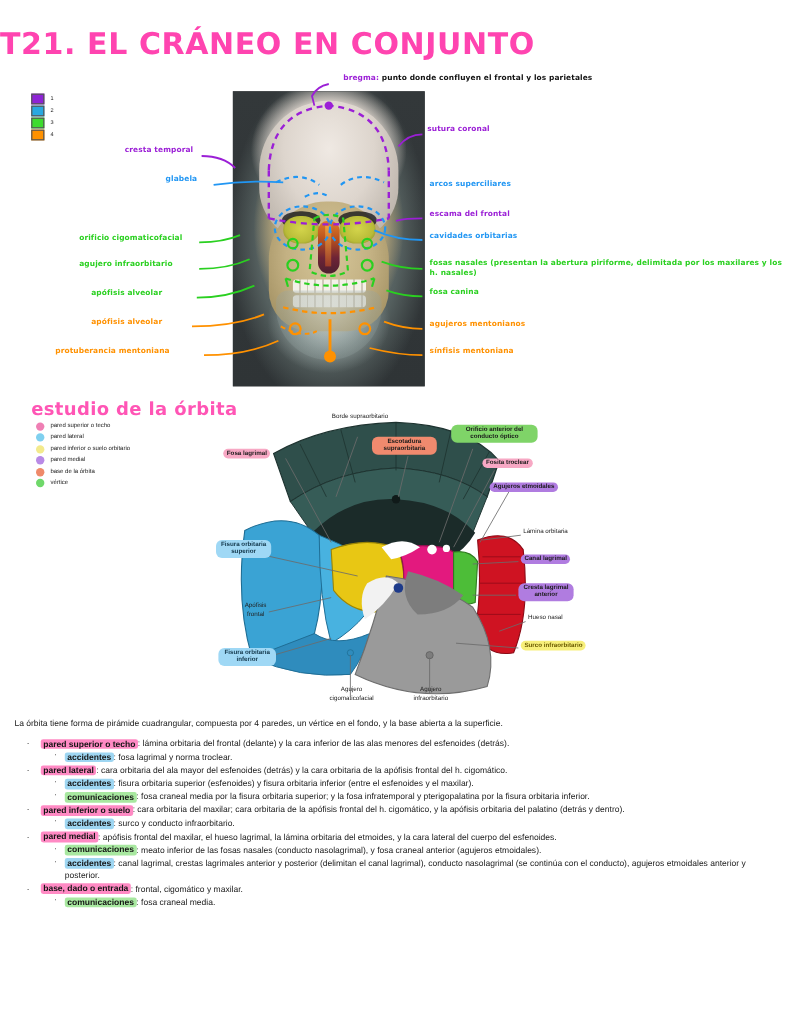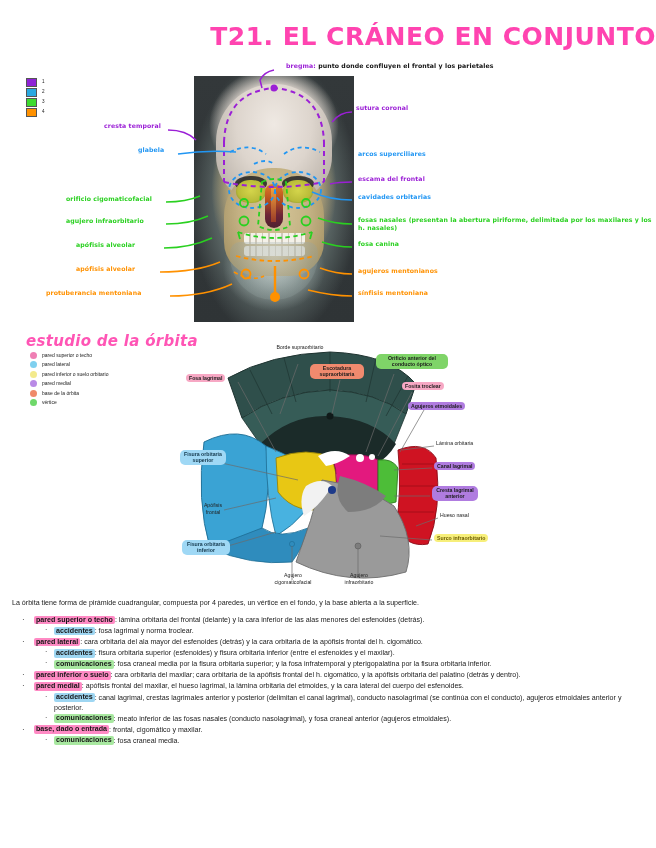--- a/index.html
+++ b/index.html
@@ -14,39 +14,39 @@
   .page {
     position: relative;
     width: 656px; height: 848px;
     background: #fff;
   }
 
   
   .doc-title {
     position: absolute;
     top: 22px; left: 0; width: 656px;
-    text-align: right;
+    text-align: left;
     font-family: "DejaVu Sans", sans-serif;
     font-weight: bold;
     font-size: 25px;
     letter-spacing: 0.5px;
     color: #ff44b0;
   }
 
   
   .sec-head {
     position: absolute;
     font-family: "DejaVu Sans", sans-serif;
     font-weight: bold;
     font-size: 15px;
     color: #ff55b5;
     letter-spacing: 0.3px;
   }
   #sec-norma { top: 55px; left: 24px; }
-  #sec-orbita { top: 332px; left: 26px; font-style: italic; }
+  #sec-orbita { top: 332px; left: 26px; }
 
   
   .legend { position: absolute; }
   #legend-norma { top: 78px; left: 26px; }
   #legend-orbita { top: 352px; left: 30px; }
   .legend-row {
     display: flex; align-items: center;
     margin-bottom: 1px;
     line-height: 1;
   }
@@ -452,21 +452,22 @@
 
   <div class="body-text">
     <p class="intro">La órbita tiene forma de pirámide cuadrangular, compuesta por 4 paredes, un vértice en el fondo, y la base abierta a la superficie.</p>
     <div id="bullet-list">
         <div class="lv1"><span class="tag tag-pink">pared superior o techo</span><span>: lámina orbitaria del frontal (delante) y la cara inferior de las alas menores del esfenoides (detrás).</span></div>
         <div class="lv2"><span class="tag tag-blue">accidentes</span><span>: fosa lagrimal y norma troclear.</span></div>
         <div class="lv1"><span class="tag tag-pink">pared lateral</span><span>: cara orbitaria del ala mayor del esfenoides (detrás) y la cara orbitaria de la apófisis frontal del h. cigomático.</span></div>
         <div class="lv2"><span class="tag tag-blue">accidentes</span><span>: fisura orbitaria superior (esfenoides) y fisura orbitaria inferior (entre el esfenoides y el maxilar).</span></div>
         <div class="lv2"><span class="tag tag-green">comunicaciones</span><span>: fosa craneal media por la fisura orbitaria superior; y la fosa infratemporal y pterigopalatina por la fisura orbitaria inferior.</span></div>
         <div class="lv1"><span class="tag tag-pink">pared inferior o suelo</span><span>: cara orbitaria del maxilar; cara orbitaria de la apófisis frontal del h. cigomático, y la apófisis orbitaria del palatino (detrás y dentro).</span></div>
+        <div class="lv2"><span class="tag tag-blue">accidentes</span><span>: surco y conducto infraorbitario.</span></div>
         <div class="lv1"><span class="tag tag-pink">pared medial</span><span>: apófisis frontal del maxilar, el hueso lagrimal, la lámina orbitaria del etmoides, y la cara lateral del cuerpo del esfenoides.</span></div>
+        <div class="lv2"><span class="tag tag-green">comunicaciones</span><span>: meato inferior de las fosas nasales (conducto nasolagrimal), y fosa craneal anterior (agujeros etmoidales).</span></div>
         <div class="lv2"><span class="tag tag-blue">accidentes</span><span>: canal lagrimal, crestas lagrimales anterior y posterior (delimitan el canal lagrimal), conducto nasolagrimal (se continúa con el conducto), agujeros etmoidales anterior y posterior.</span></div>
-        <div class="lv2"><span class="tag tag-green">comunicaciones</span><span>: meato inferior de las fosas nasales (conducto nasolagrimal), y fosa craneal anterior (agujeros etmoidales).</span></div>
         <div class="lv1"><span class="tag tag-pink">base, dado o entrada</span><span>: frontal, cigomático y maxilar.</span></div>
         <div class="lv2"><span class="tag tag-green">comunicaciones</span><span>: fosa craneal media.</span></div>
       </div>
   </div>
 
 </div>
 
 </body></html>

